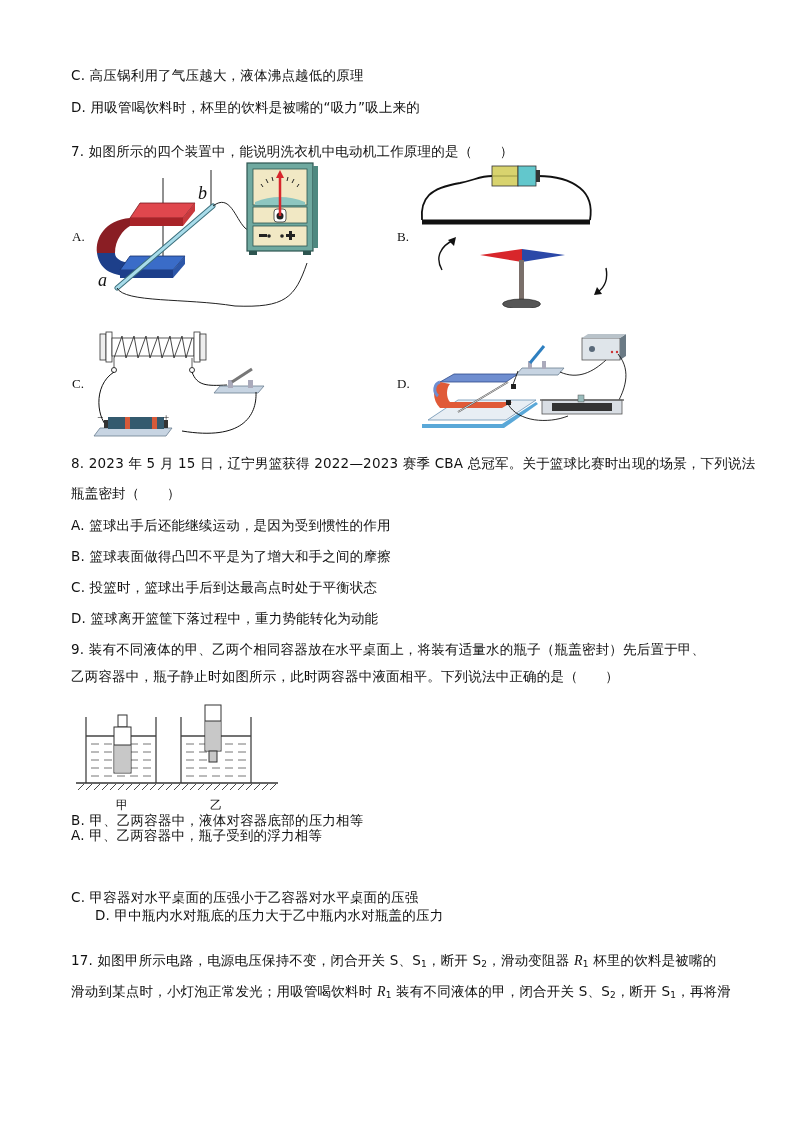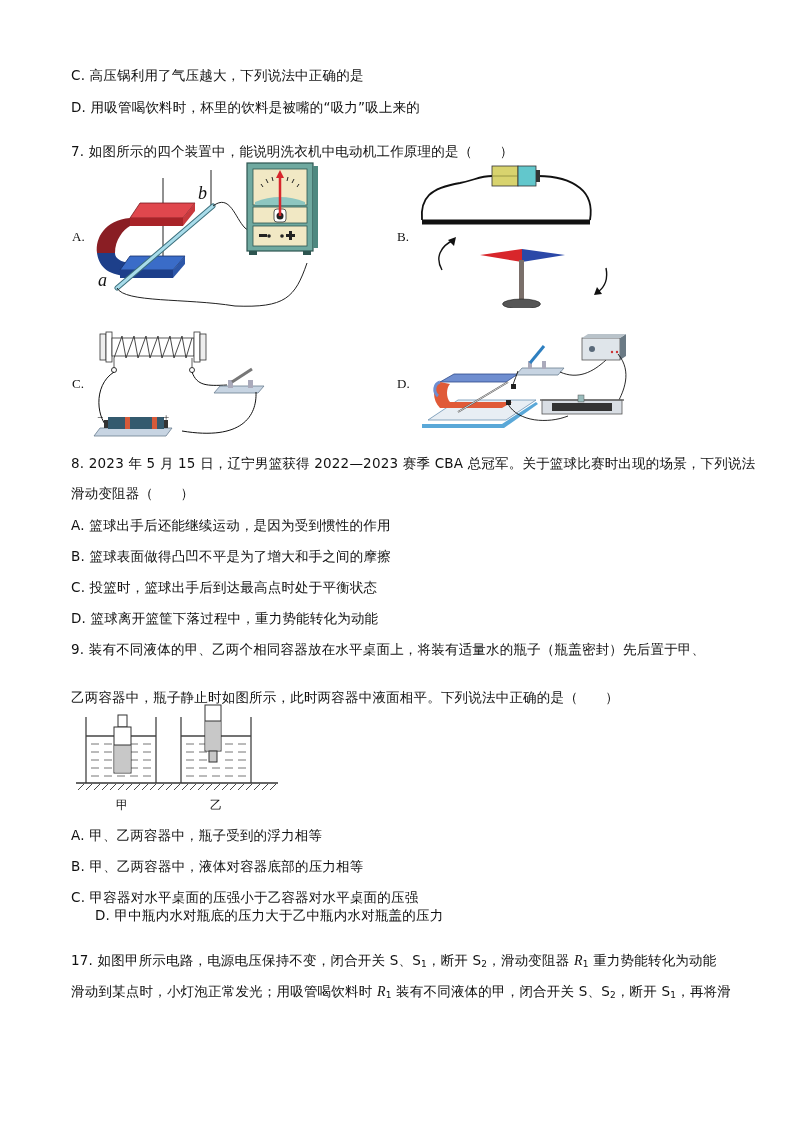--- a/index.html
+++ b/index.html
@@ -8,21 +8,21 @@
   .line { position: absolute; left: 71px; font-size: 13.5px; line-height: 18px; white-space: nowrap; letter-spacing: 0.2px; }
   .line sub { font-size: 9px; vertical-align: -2px; }
   .line i.var { font-family: "Liberation Serif", serif; font-style: italic; font-size: 14px; }
   .fig { position: absolute; }
   .label { position: absolute; font-family: "Liberation Serif", serif; font-size: 13px; color: #111; }
   .fig-caption { position: absolute; font-size: 12px; color: #111; }
 </style>
 </head>
 <body>
 
-<div class="line" style="top:66px;">C. 高压锅利用了气压越大，下列说法中正确的是</div>
+<div class="line" style="top:66px;">C. 高压锅利用了气压越大，液体沸点越低的原理</div>
 <div class="line" style="top:98px;">D. 用吸管喝饮料时，杯里的饮料是被嘴的“吸力”吸上来的</div>
 
 <div class="line" style="top:130px;margin-top:12px;">7. 如图所示的四个装置中，能说明洗衣机中电动机工作原理的是（　　）</div>
 
 <div class="label" style="left:72px; top:229px;">A.</div>
 <svg class="fig" style="left:85px; top:158px;" width="260" height="150" viewBox="0 0 260 150">
 
   <line x1="78" y1="20" x2="78" y2="100" stroke="#222" stroke-width="1"></line>
   <line x1="126" y1="12" x2="126" y2="48" stroke="#222" stroke-width="1"></line>
 
@@ -178,28 +178,28 @@
   <g>
     <rect x="124" y="68" width="80" height="14" fill="#d9dee4" stroke="#555" stroke-width="0.8"></rect>
     <rect x="134" y="71" width="60" height="8" fill="#333"></rect>
     <line x1="122" y1="68" x2="206" y2="68" stroke="#666" stroke-width="1.5"></line>
     <rect x="160" y="63" width="6" height="7" fill="#9bb" stroke="#555" stroke-width="0.5"></rect>
   </g>
   <path d="M90 72 C 100 90, 130 92, 150 84" fill="none" stroke="#111" stroke-width="0.9"></path>
 </svg>
 
 <div class="line" style="top:454px;">8. 2023 年 5 月 15 日，辽宁男篮获得 2022—2023 赛季 CBA 总冠军。关于篮球比赛时出现的场景，下列说法</div>
-<div class="line" style="top:484px;">滑动变阻器（　　）</div>
+<div class="line" style="top:484px;">瓶盖密封（　　）</div>
 <div class="line" style="top:516px;">A. 篮球出手后还能继续运动，是因为受到惯性的作用</div>
 <div class="line" style="top:547px;">B. 篮球表面做得凸凹不平是为了增大和手之间的摩擦</div>
 <div class="line" style="top:578px;">C. 投篮时，篮球出手后到达最高点时处于平衡状态</div>
 <div class="line" style="top:609px;">D. 篮球离开篮筐下落过程中，重力势能转化为动能</div>
 
 <div class="line" style="top:640px;">9. 装有不同液体的甲、乙两个相同容器放在水平桌面上，将装有适量水的瓶子（瓶盖密封）先后置于甲、</div>
-<div class="line" style="top:688px;">乙两容器中，瓶子静止时如图所示，此时两容器中液面相平。下列说法中正确的是（　　）</div>
+<div class="line" style="top:667px;">乙两容器中，瓶子静止时如图所示，此时两容器中液面相平。下列说法中正确的是（　　）</div>
 
 <svg class="fig" style="left:72px; top:703px;" width="210" height="90" viewBox="0 0 210 90">
 
   <g>
     <line x1="14" y1="14" x2="14" y2="80" stroke="#333" stroke-width="1.2"></line>
     <line x1="84" y1="14" x2="84" y2="80" stroke="#333" stroke-width="1.2"></line>
     <line x1="14" y1="33" x2="84" y2="33" stroke="#444" stroke-width="1.4"></line>
     <g stroke="#777" stroke-width="1">
       <line x1="19" y1="41" x2="27" y2="41"></line>
         <line x1="32" y1="41" x2="40" y2="41"></line>
@@ -289,18 +289,18 @@
     <line x1="174" y1="87" x2="180" y2="81"></line>
       <line x1="182" y1="87" x2="188" y2="81"></line>
       <line x1="190" y1="87" x2="196" y2="81"></line>
     <line x1="198" y1="87" x2="204" y2="81"></line>
   </g>
 </svg>
 <div class="fig-caption" style="left:116px; top:797px;">甲</div>
 <div class="fig-caption" style="left:210px; top:797px;">乙</div>
 
 <div class="line" style="top:826px;text-align:right;">A. 甲、乙两容器中，瓶子受到的浮力相等</div>
-<div class="line" style="top:857px;">B. 甲、乙两容器中，液体对容器底部的压力相等</div>
+<div class="line" style="top:811px;">B. 甲、乙两容器中，液体对容器底部的压力相等</div>
 <div class="line" style="top:888px;">C. 甲容器对水平桌面的压强小于乙容器对水平桌面的压强</div>
 <div class="line" style="top:906px;margin-left:24px;">D. 甲中瓶内水对瓶底的压力大于乙中瓶内水对瓶盖的压力</div>
 
-<div class="line" style="top:951px;"><span>17. 如图甲所示电路，电源电压保持不变，闭合开关 S、S</span><sub>1</sub><span>，断开 S</span><sub>2</sub><span>，滑动变阻器 </span><i class="var">R</i><sub>1</sub><span> 重力势能转化为动能</span></div>
+<div class="line" style="top:951px;"><span>17. 如图甲所示电路，电源电压保持不变，闭合开关 S、S</span><sub>1</sub><span>，断开 S</span><sub>2</sub><span>，滑动变阻器 </span><i class="var">R</i><sub>1</sub><span> 杯里的饮料是被嘴的</span></div>
 <div class="line" style="top:982px;"><span>滑动到某点时，小灯泡正常发光；用吸管喝饮料时 </span><i class="var">R</i><sub>1</sub><span> 装有不同液体的甲，闭合开关 S、S</span><sub>2</sub><span>，断开 S</span><sub>1</sub><span>，再将滑</span></div>
 
 </body></html>

